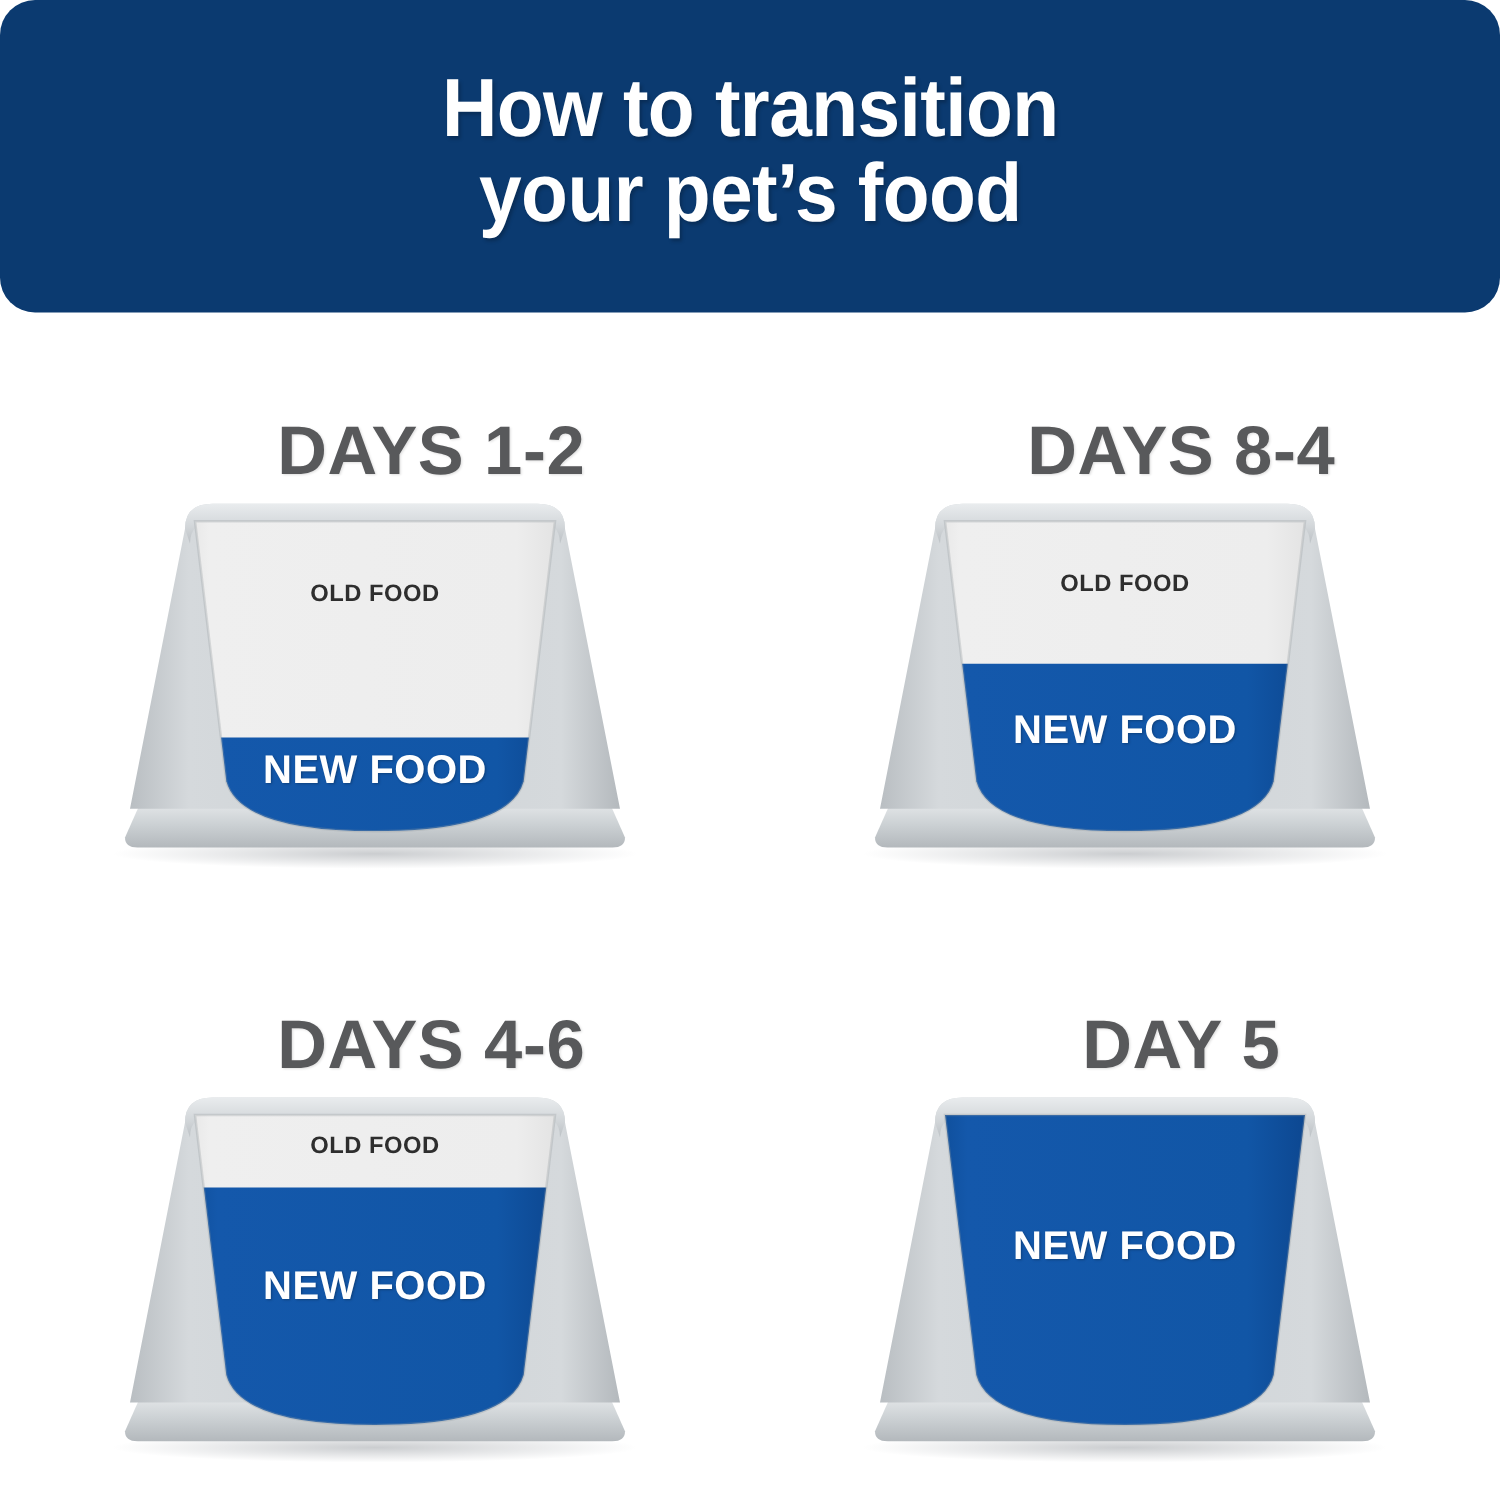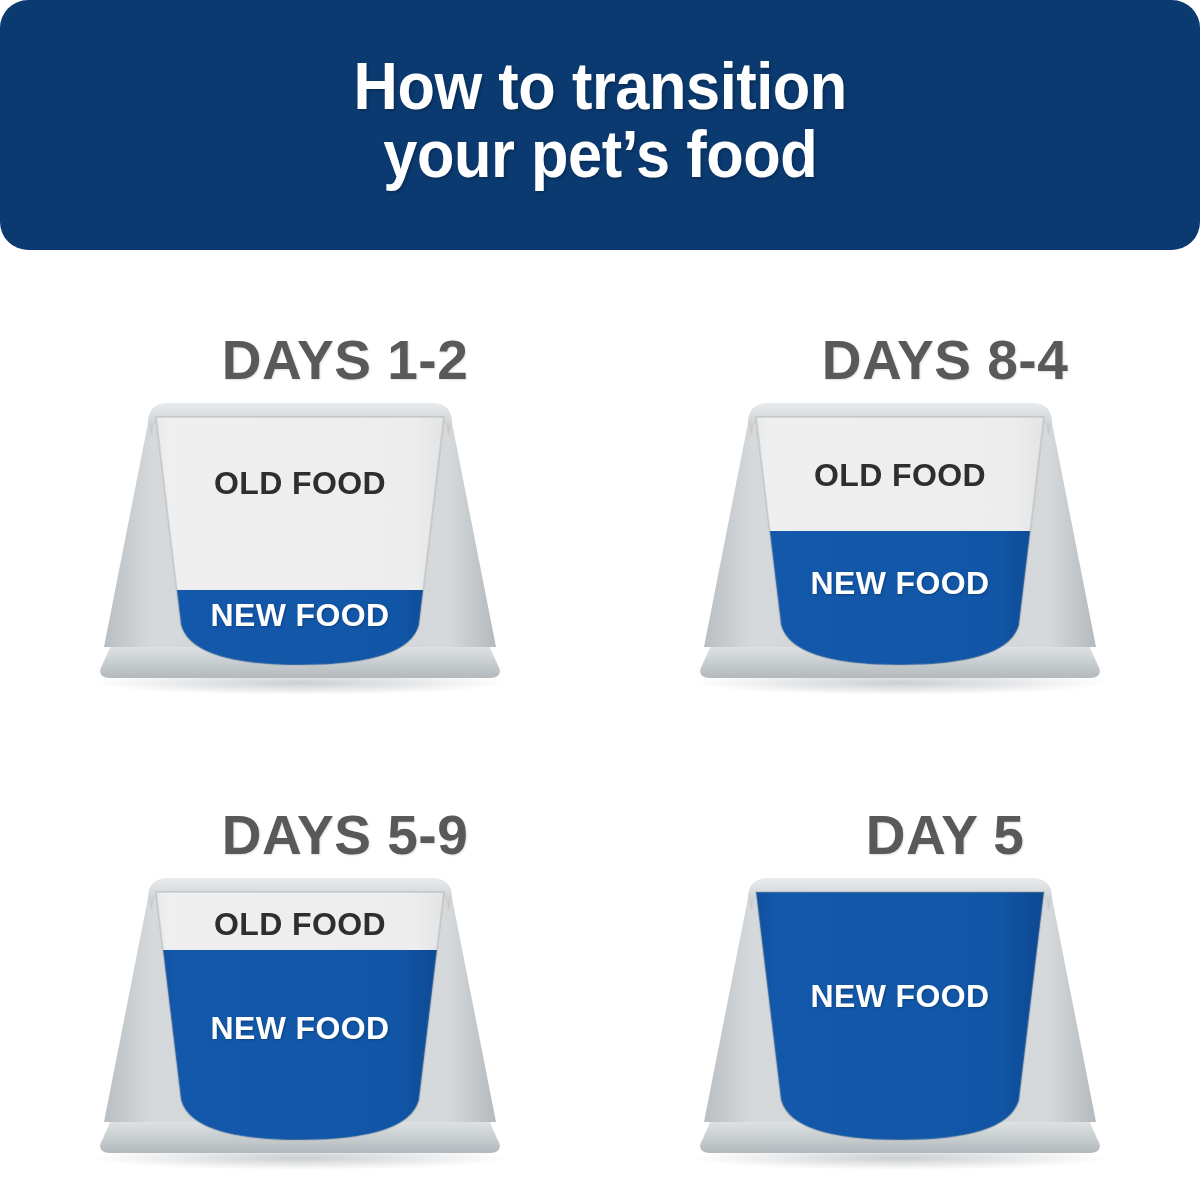--- a/index.html
+++ b/index.html
@@ -70,21 +70,21 @@
   
   .food-label{
     position:absolute;
     width:100%;
     text-align:center;
     font-weight:bold;
     pointer-events:none;
   }
   .old-label{
     color:#2e2e2e;
-    font-size:32px;
+    font-size:19px;
     letter-spacing:0.4px;
   }
   .new-label{
     color:#ffffff;
     font-size:32px;
     letter-spacing:0.4px;
     text-shadow:1px 1px 2px rgba(0,0,0,0.25);
   }
 </style>
 </head>
@@ -209,21 +209,21 @@
           <rect x="90" y="136" width="320" height="155" fill="url(#newG1)"></rect>
         </g>
         <path d="M104 22 L392 22 L367 230 Q356 270 248 270 Q140 270 129 230 Z" fill="none" stroke="rgba(150,155,160,0.30)" stroke-width="2"></path>
       </svg>
       <div class="food-label old-label" style="top:62px;">OLD FOOD</div>
       <div class="food-label new-label" style="top:170px;">NEW FOOD</div>
     </div>
   </div>
 
   <div class="panel p2">
-    <div class="panel-label">DAYS 5-9</div>
+    <div class="panel-label">DAYS 4-6</div>
     <div class="bowl-wrap">
       <svg class="bowl-svg" viewBox="0 0 496 300">
         <defs>
           <linearGradient id="bodyG2" x1="0" y1="0" x2="1" y2="0">
             <stop offset="0" stop-color="#b9bec2"></stop>
             <stop offset="0.12" stop-color="#d5d9dc"></stop>
             <stop offset="0.5" stop-color="#cfd4d7"></stop>
             <stop offset="0.88" stop-color="#d5d9dc"></stop>
             <stop offset="1" stop-color="#b4b9bd"></stop>
           </linearGradient>

